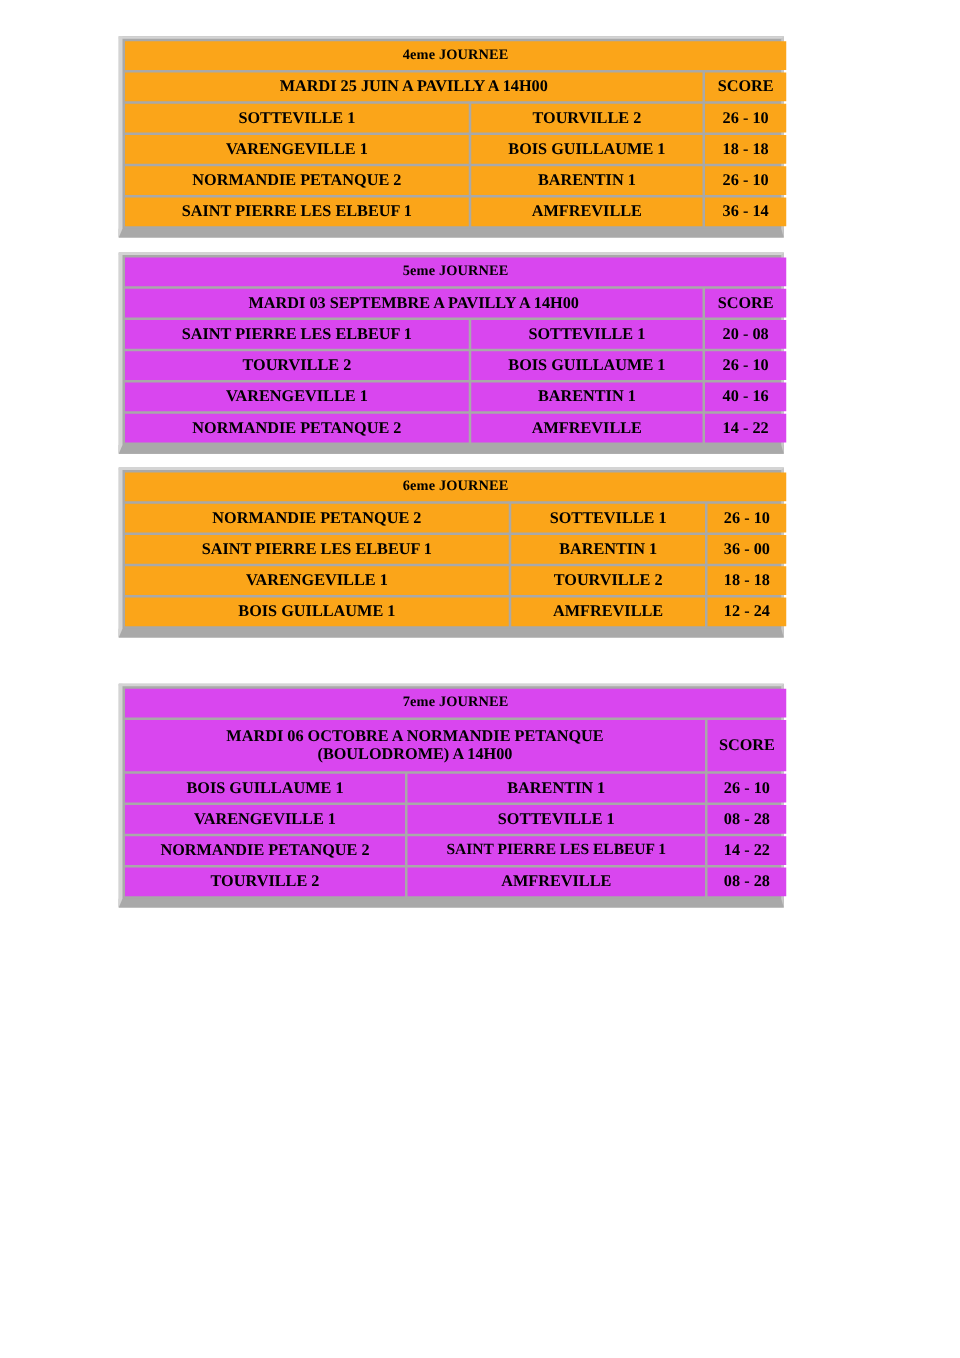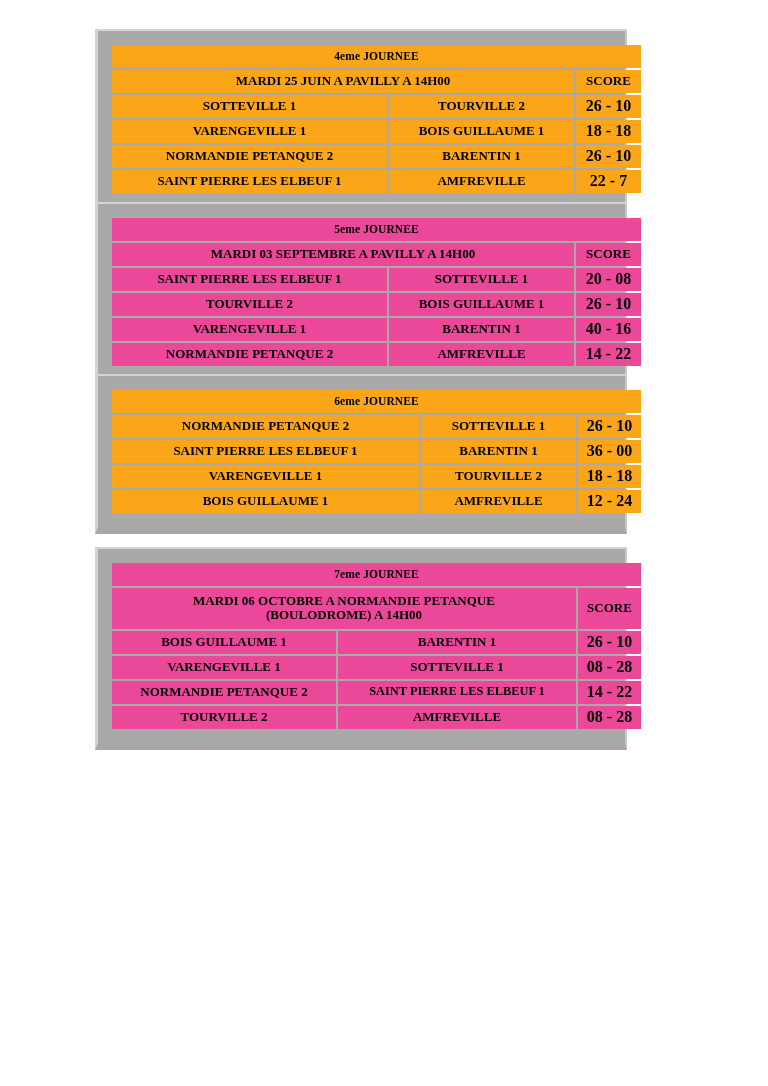--- a/index.html
+++ b/index.html
@@ -24,21 +24,21 @@
 
   
   .journee-block {
     position: absolute;
     box-sizing: border-box;
     background: #a9a9a9;
     border-left: 3px solid #d4d4d4;
     border-top: 2px solid #d4d4d4;
     border-right: 2px solid #c8c8c8;
     border-bottom: 7px solid #a9a9a9;
-    padding: 12px;
+    padding: 0;
   }
 
   .jtable {
     width: 100%;
     border-collapse: separate;
     border-spacing: 2px 2px;
     table-layout: fixed;
   }
 
   .jtable td {
@@ -47,27 +47,27 @@
     vertical-align: middle;
     font-weight: bold;
     color: #000000;
     line-height: 1.05;
     white-space: nowrap;
     overflow: hidden;
   }
 
   
   .theme-orange .jtable td { background: #FBA519; }
-  .theme-green  .jtable td { background: #ec4899; }
+  .theme-green  .jtable td { background: #d946ef; }
 
   .cell-title   { font-size: 11.5px; letter-spacing: 0.1px; }
   .cell-date    { font-size: 13px; }
   .cell-score-h { font-size: 13px; margin-top: 33px; }
   .cell-team    { font-size: 13px; }
-  .cell-score   { font-size: 16px; }
+  .cell-score   { font-size: 13px; }
 
   .row-date td, .row-match td { height: 20px; }
   .row-title td { height: 20px; }
 
   .date-two-line { white-space: normal; font-size: 13px; line-height: 1.25; }
 
   
   #block-j4 { left: 95px;  top: 29px;  width: 532px; }
   #block-j5 { left: 95px;  top: 202px; width: 532px; }
   #block-j6 { left: 95px;  top: 374px; width: 532px; }
@@ -104,21 +104,21 @@
           <td class="cell-score">18 - 18</td>
         </tr>
         <tr class="row-match">
           <td class="cell-team">NORMANDIE PETANQUE 2</td>
           <td class="cell-team">BARENTIN 1</td>
           <td class="cell-score">26 - 10</td>
         </tr>
         <tr class="row-match">
           <td class="cell-team">SAINT PIERRE LES ELBEUF 1</td>
           <td class="cell-team">AMFREVILLE</td>
-          <td class="cell-score">22 - 7</td>
+          <td class="cell-score">36 - 14</td>
         </tr>
       </tbody>
     </table>
   </div>
 
   <div class="journee-block theme-green" id="block-j5">
     <table class="jtable">
       <colgroup>
         <col style="width:275px">
           <col style="width:185px">

